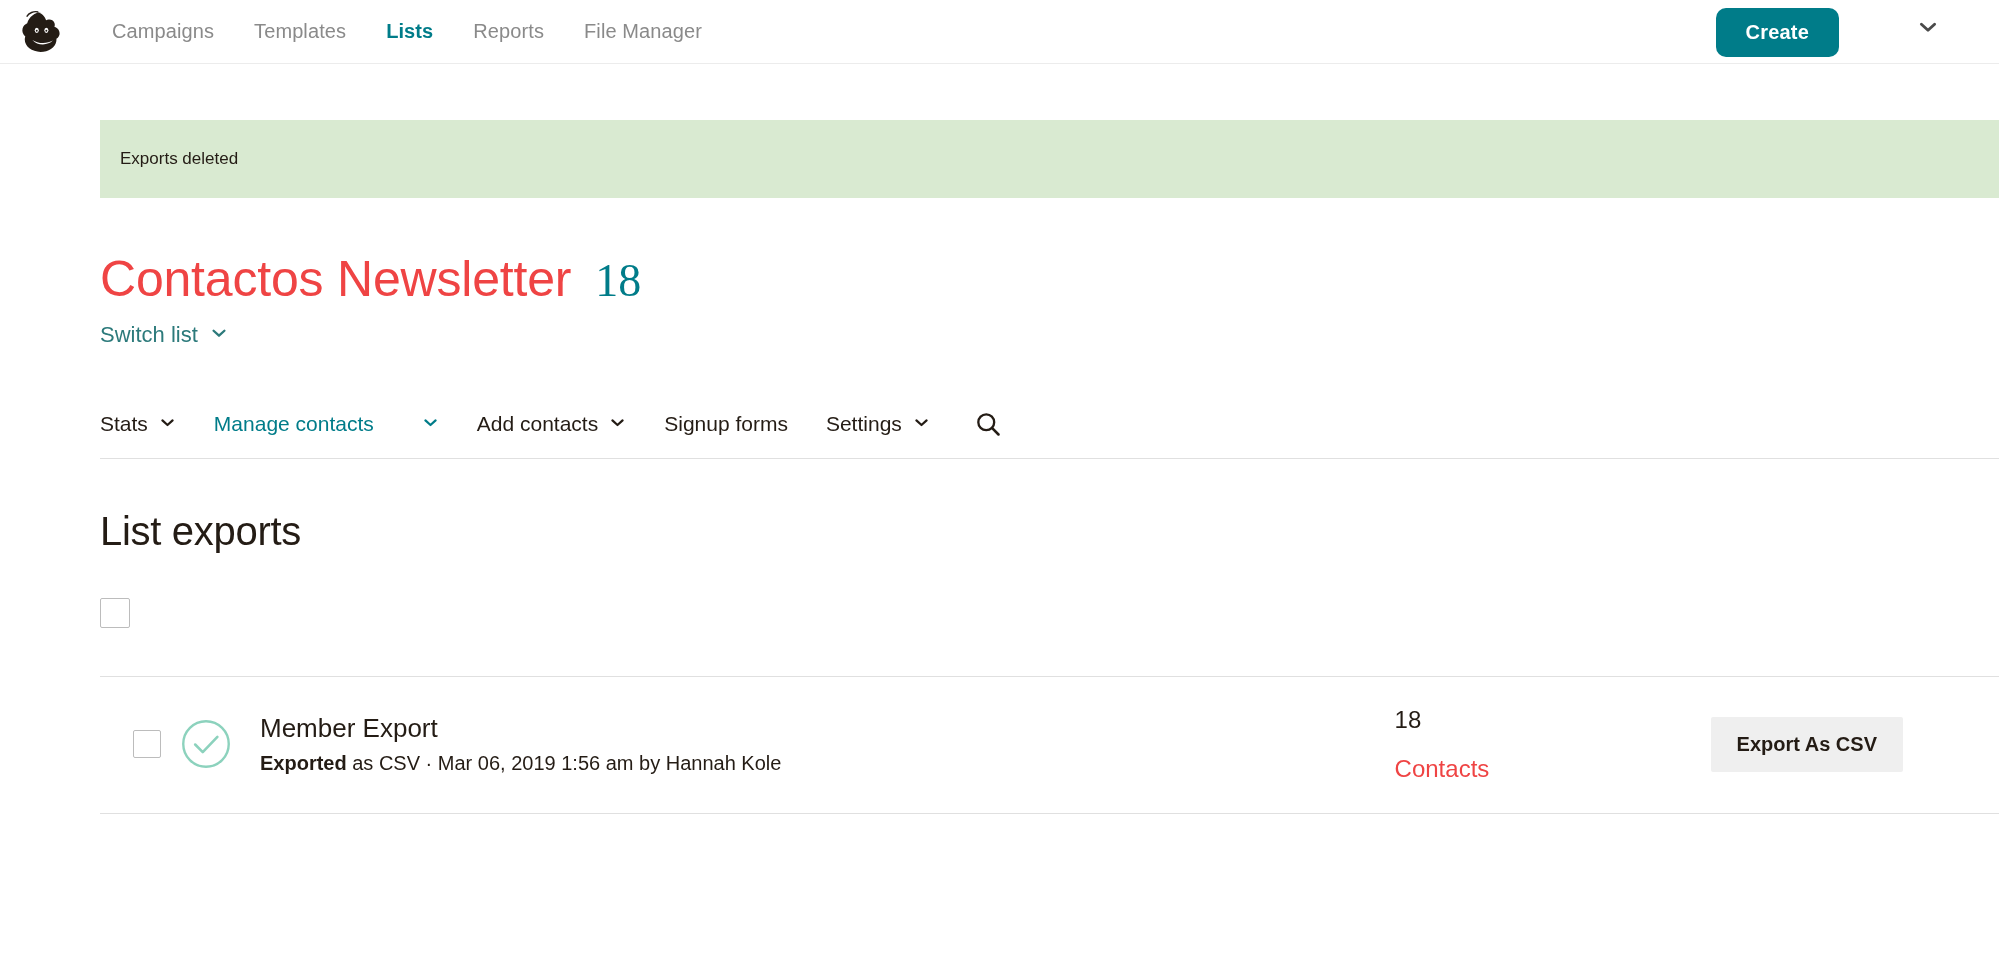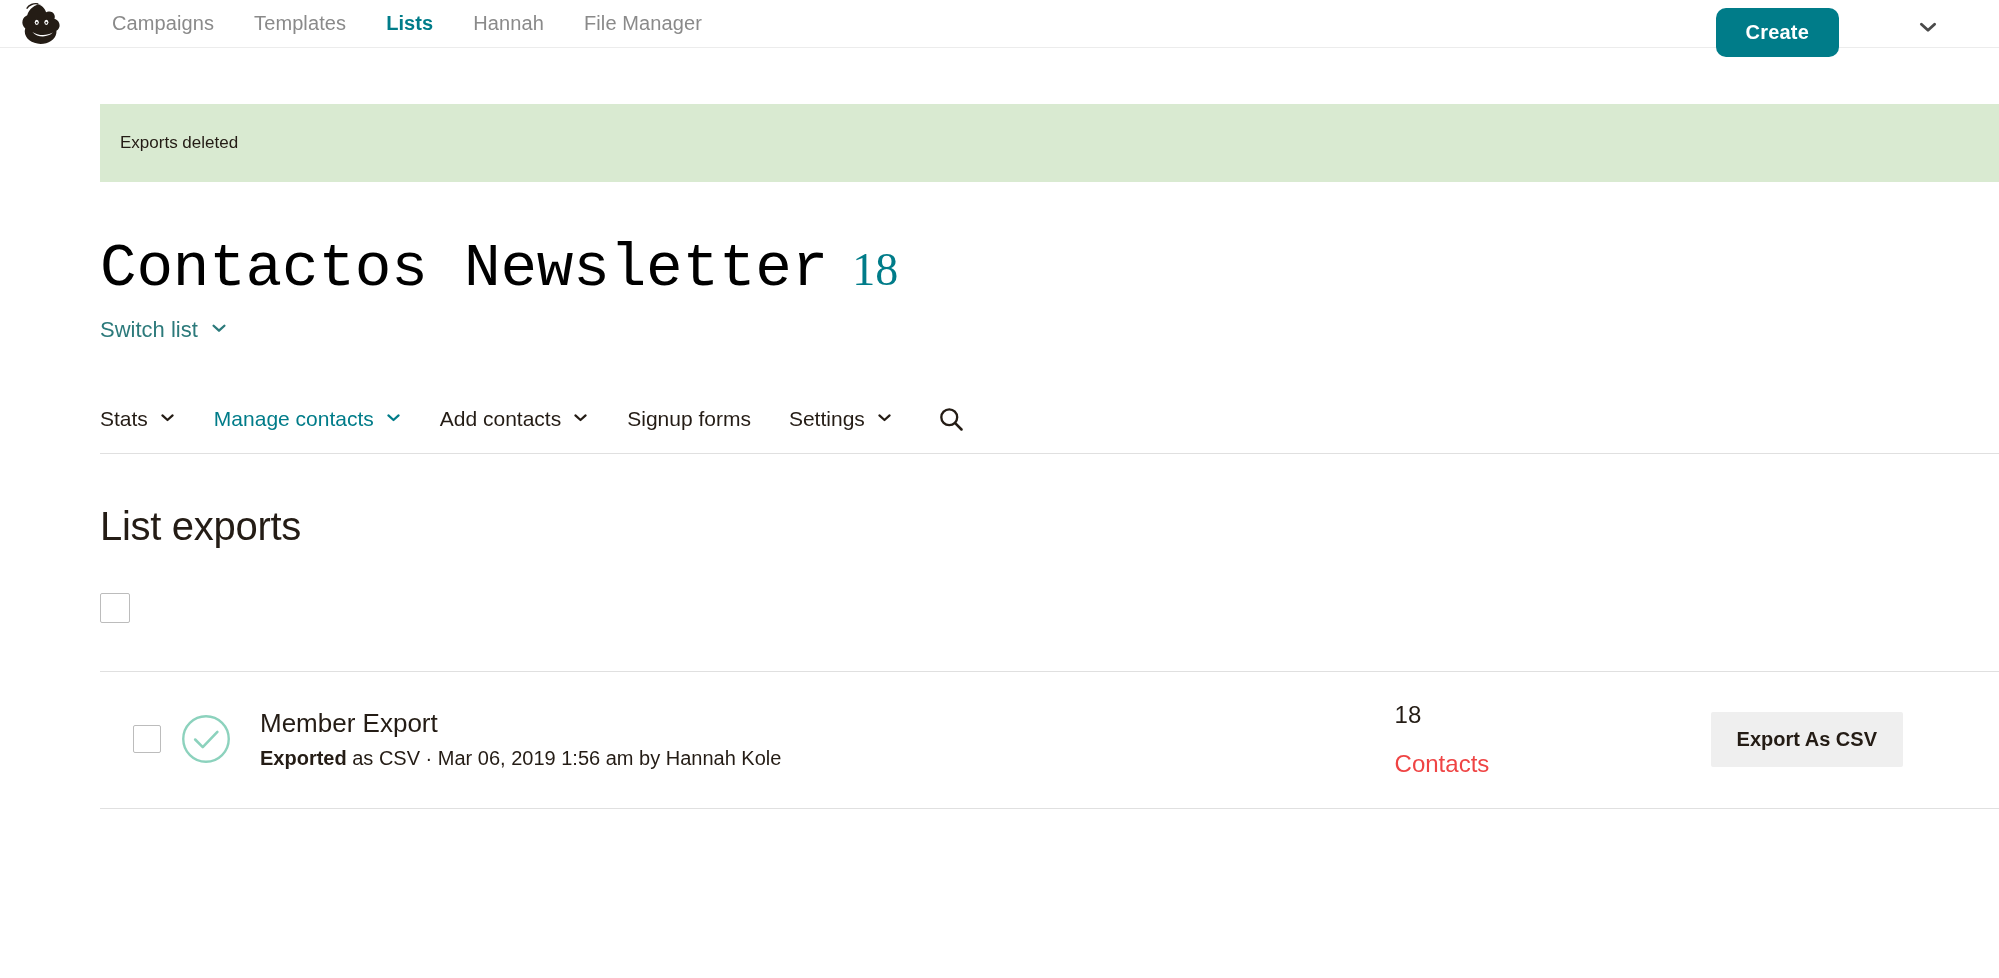--- a/index.html
+++ b/index.html
@@ -8,21 +8,21 @@
     width: 1999px;
     height: 978px;
     background: #ffffff;
     font-family: "Liberation Sans", sans-serif;
     overflow: hidden;
   }
 
   
   .topnav {
     position: relative;
-    height: 48px;
+    height: 64px;
     background: #ffffff;
     border-bottom: 1px solid #ececec;
     display: flex;
     align-items: center;
     padding-left: 14px;
   }
   .logo {
     width: 56px;
     height: 56px;
     flex: 0 0 56px;
@@ -91,24 +91,24 @@
     color: #241c15;
     font-size: 17px;
   }
 
   .title-block {
     margin: 56px 0 0 100px;
     display: flex;
     align-items: baseline;
   }
   .page-title {
-    font-family: Liberation Mono, monospace;
-    font-size: 61px;
+    font-family: Liberation Sans, sans-serif;
+    font-size: 50px;
     font-weight: normal;
-    color: #000000;
+    color: #ef4444;
     letter-spacing: -0.2px;
     line-height: 1;
   }
   .title-count {
     font-family: "Liberation Serif", serif;
     font-size: 46px;
     color: #007c89;
     margin-left: 24px;
     line-height: 1;
   }
@@ -137,21 +137,21 @@
     display: inline-flex;
     align-items: center;
     font-size: 21px;
     font-weight: normal;
     color: #241c15;
     margin-right: 38px;
     cursor: pointer;
     white-space: nowrap;
     text-align: right;
   }
-  .subtab.active { color: #007c89; }
+  .subtab.active { color: #007c89; gap: 37px; }
   .subtab .caret { margin-left: 11px; }
   .subtab-search {
     display: inline-flex;
     align-items: center;
     cursor: pointer;
     margin-left: 6px;
   }
 
   
   .section-title {
@@ -276,21 +276,21 @@
       <g fill="none" stroke="#241c15" stroke-width="1.6">
         <path d="M14.5 14.5c2.5-4.2 8-6.8 13.2-5.4"></path>
       </g>
     </svg>
   </span>
 
   <nav class="nav-links">
     <a class="nav-link" href="#">Campaigns</a>
     <a class="nav-link" href="#">Templates</a>
     <a class="nav-link active" href="#">Lists</a>
-    <a class="nav-link" href="#">Hannah</a>
+    <a class="nav-link" href="#">Reports</a>
     <a class="nav-link" href="#">File Manager</a>
   </nav>
 
   <div class="nav-right">
     <button class="create-btn">Create</button>
     <span class="account-caret">
       <svg viewBox="0 0 20 20" width="22" height="22" aria-hidden="true">
         <path d="M4 7.5 L10 13 L16 7.5" fill="none" stroke="#4a4a4a" stroke-width="2.6" stroke-linecap="round" stroke-linejoin="round"></path>
       </svg>
     </span>

